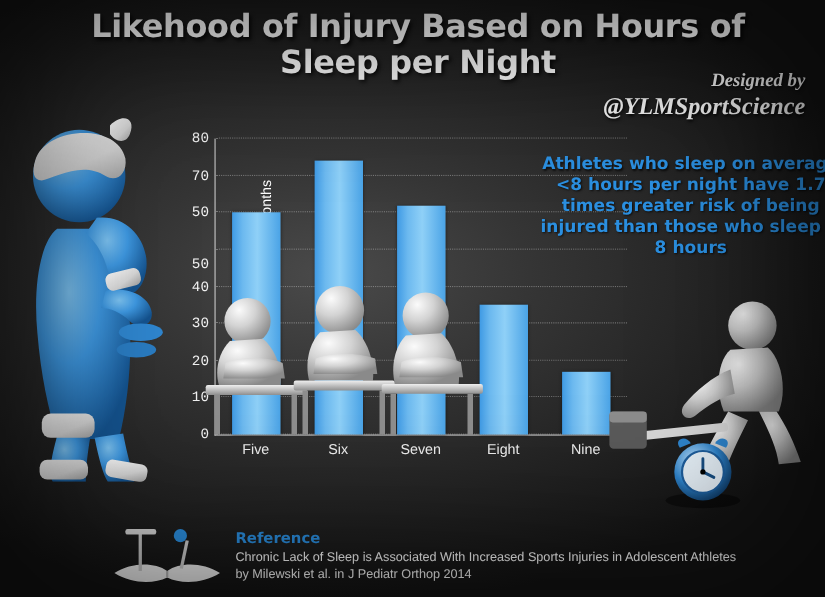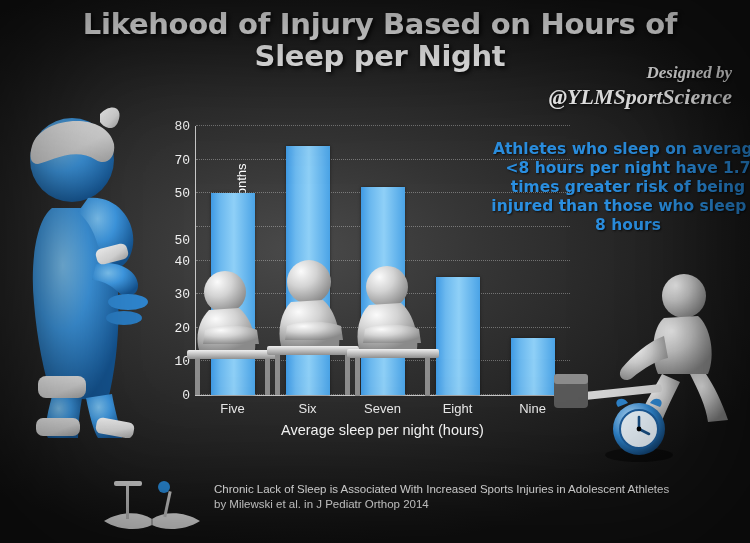--- a/index.html
+++ b/index.html
@@ -218,21 +218,20 @@
           </div>
         </div>
     </div>
     <div class="xlabels" id="xlabels">
         <div>Five</div>
         <div>Six</div>
         <div>Seven</div>
         <div>Eight</div>
         <div>Nine</div>
       </div>
-    <div class="xaxis-title">Average sleep per night (hours)</div>
   </div>
 
   <svg class="fig" style="left:185px;top:258px;width:96px;height:140px" viewBox="0 0 96 140">
     <defs>
       <radialGradient id="gg" cx="32%" cy="26%" r="78%">
         <stop offset="0%" stop-color="#fbfbfb"></stop>
         <stop offset="45%" stop-color="#d3d3d3"></stop>
         <stop offset="100%" stop-color="#8a8a8a"></stop>
       </radialGradient>
       <linearGradient id="dk" x1="0" y1="0" x2="0" y2="1">
@@ -302,18 +301,19 @@
   <svg id="book" viewBox="0 0 105 62">
     <path d="M4 46 C20 36 40 36 52 44 C64 36 84 36 100 46 C84 56 64 56 52 50 C40 56 20 56 4 46 Z" fill="#f3f3f3"></path>
     <path d="M52 44 L52 50" stroke="#b9b9b9" stroke-width="2"></path>
     <rect x="26" y="10" width="3" height="34" fill="#c9c9c9"></rect>
     <rect x="14" y="6" width="28" height="5" rx="2" fill="#d6d6d6"></rect>
     <circle cx="64" cy="12" r="6" fill="#2b8fe0"></circle>
     <rect x="66" y="16" width="3" height="26" fill="#cfcfcf" transform="rotate(12 67 29)"></rect>
   </svg>
 
   <div class="ref">
+    <h4>Reference</h4>
     <p>Chronic Lack of Sleep is Associated With Increased Sports Injuries in Adolescent Athletes</p>
     <p>by Milewski et al. in J Pediatr Orthop 2014</p>
   </div>
 
   <div class="vignette"></div>
 </div>
 
 </body></html>

